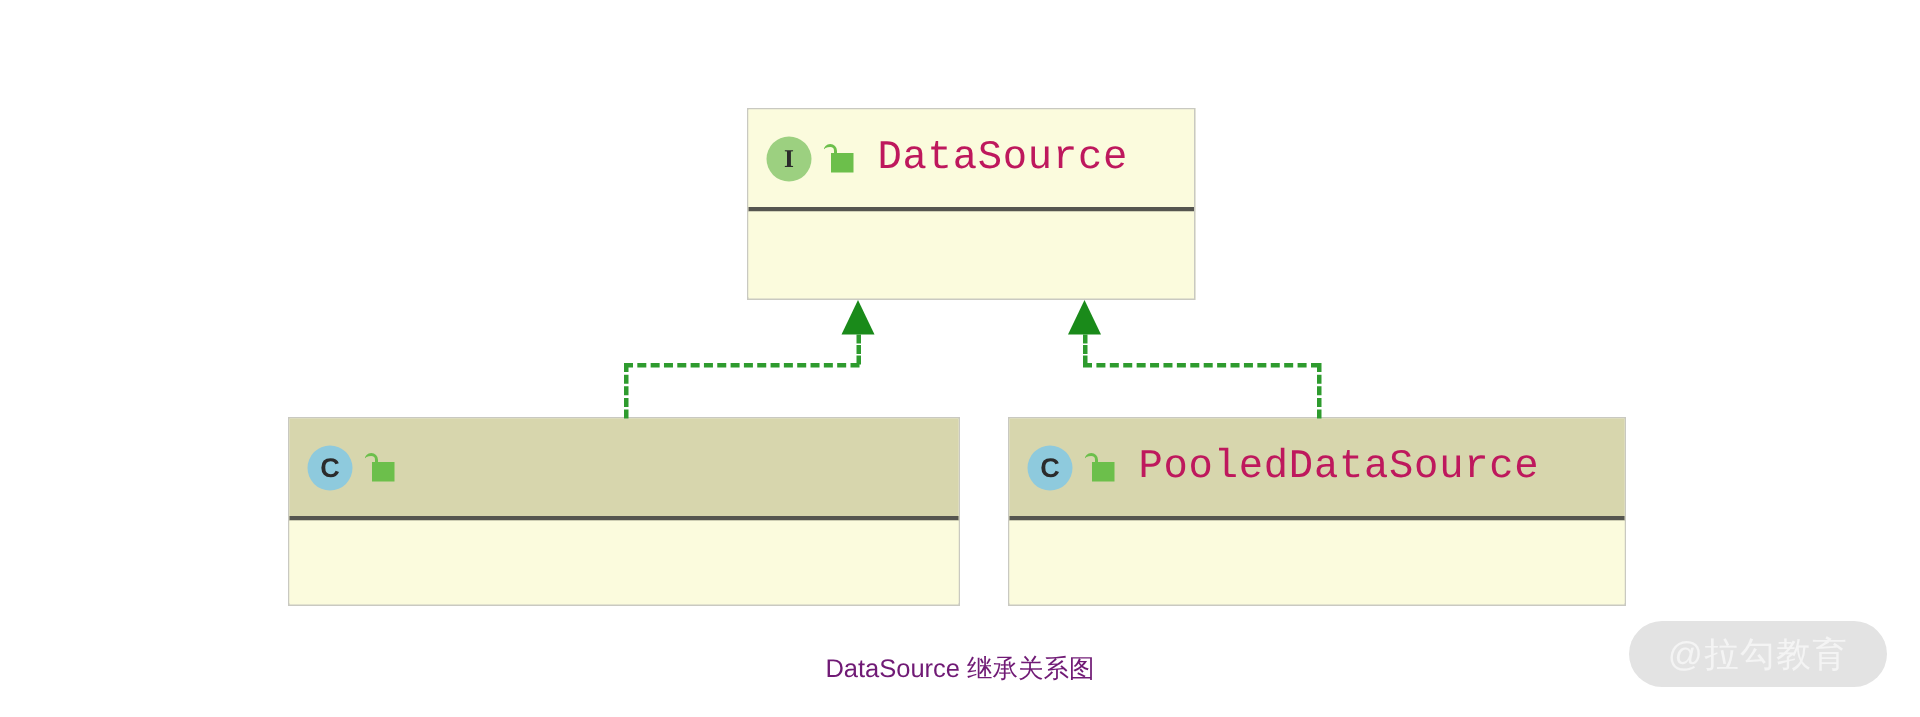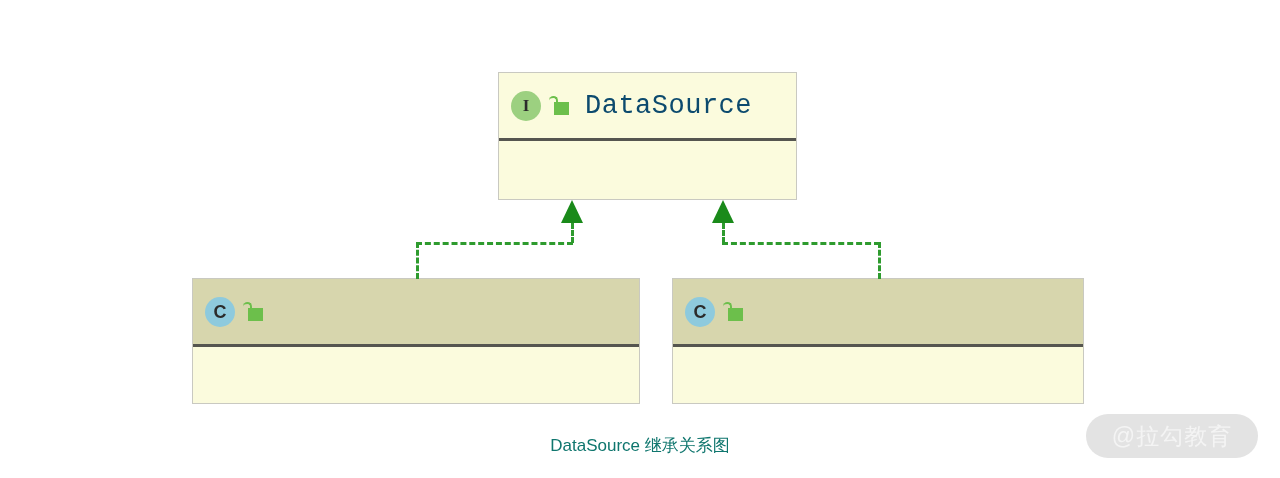--- a/index.html
+++ b/index.html
@@ -97,21 +97,21 @@
     border-left: none;
     border-top-left-radius: 6px;
     border-top-right-radius: 6px;
     box-sizing: border-box;
   }
 
   .uml-title {
     margin-left: 16px;
     font-family: "Liberation Mono", monospace;
     font-size: 27px;
-    color: #0c4a6e;
+    color: #be185d;
     white-space: nowrap;
     letter-spacing: 0.5px;
   }
 
   
   .conn-seg {
     position: absolute;
   }
   .conn-h {
     height: 0;
@@ -130,21 +130,21 @@
     border-bottom: 23px solid #1a8a1a;
   }
 
   
   .caption {
     position: absolute;
     left: 0;
     width: 1280px;
     text-align: center;
     font-size: 17px;
-    color: #0f766e;
+    color: #701a75;
   }
 
   
   .watermark {
     position: absolute;
     display: flex;
     align-items: center;
     justify-content: center;
     background: #e3e3e3;
     border-radius: 22px;
@@ -181,20 +181,21 @@
     <div class="uml-body" style="height:55px;"></div>
   </div>
 
   <div class="uml-box" id="box-pooled" style="left:672px; top:278px; width:412px; height:126px;">
     <div class="uml-header class-header">
       <span class="type-badge klass">C</span>
       <span class="lock-icon">
         <span class="lock-shackle"></span>
         <span class="lock-body"></span>
       </span>
+      <span class="uml-title">PooledDataSource</span>
     </div>
     <div class="uml-body" style="height:55px;"></div>
   </div>
 
   <div>
     <div class="arrow-head" style="left:561px; top:200px;"></div>
     <div class="conn-seg conn-v" style="left:571px; top:223px; height:20px;"></div>
     <div class="conn-seg conn-h" style="left:416px; top:242px; width:157px;"></div>
     <div class="conn-seg conn-v" style="left:416px; top:242px; height:37px;"></div>
   </div>

